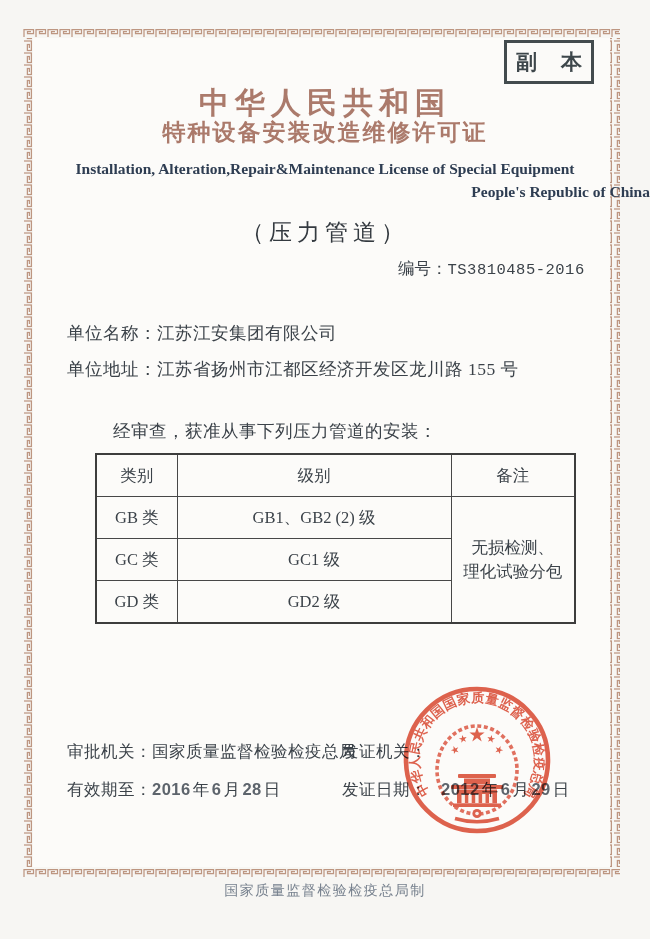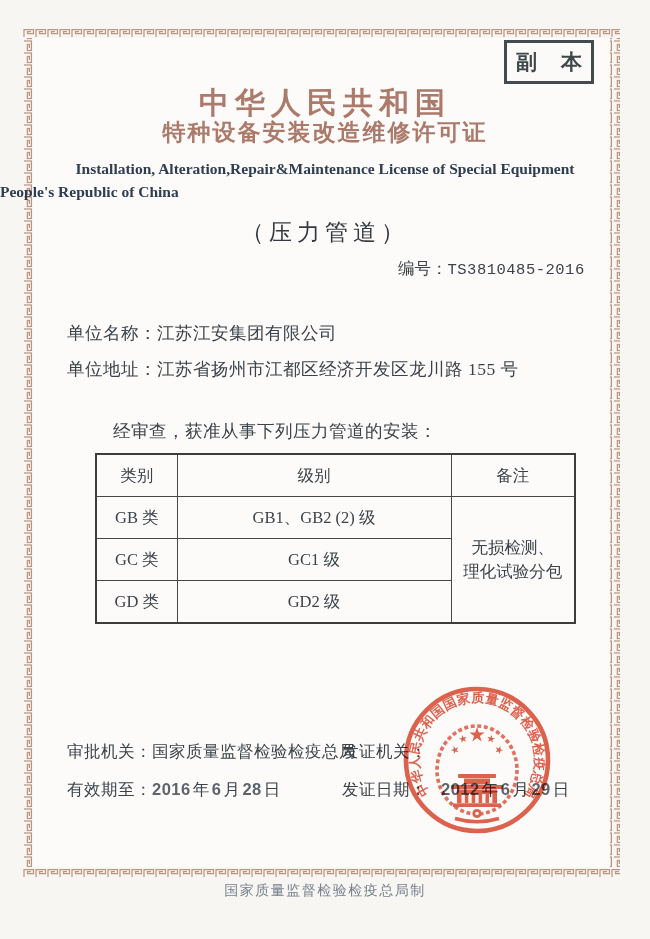--- a/index.html
+++ b/index.html
@@ -19,21 +19,21 @@
     font-weight:bold;font-size:21px;color:#3d464a;letter-spacing:9px;text-indent:9px;
     background:#fbfaf8;
   }
   
   .t-country{position:absolute;left:0;top:83px;width:100%;text-align:center;
     font-size:30px;font-weight:bold;color:#ab7a6b;letter-spacing:6px;}
   .t-license{position:absolute;left:0;top:117px;width:100%;text-align:center;
     font-size:23px;font-weight:bold;color:#ab7a6b;letter-spacing:2px;}
   .t-en1{position:absolute;left:0;top:160px;width:100%;text-align:center;
     font-size:15.5px;font-weight:bold;color:#2e3d52;}
-  .t-en2{position:absolute;left:0;top:183px;width:100%;text-align:left;
+  .t-en2{position:absolute;left:0;top:183px;width:100%;text-align:right;
     font-size:15.5px;font-weight:bold;color:#2e3d52;}
   .t-scope{position:absolute;left:0;top:217px;width:100%;text-align:center;
     font-size:23px;color:#343a40;letter-spacing:5px;}
   .license-no{position:absolute;left:398px;top:258px;font-size:16.5px;}
   .license-no .num{font-family:"Liberation Mono","DejaVu Sans Mono",monospace;font-size:15.5px;letter-spacing:0.5px;}
   
   .field-line{position:absolute;left:67px;font-size:17.5px;letter-spacing:0.5px;}
   .statement{position:absolute;left:113px;top:419px;font-size:17.5px;letter-spacing:0.5px;}
   
   table.scope-table{position:absolute;left:82px;top:453px;width:479px;

